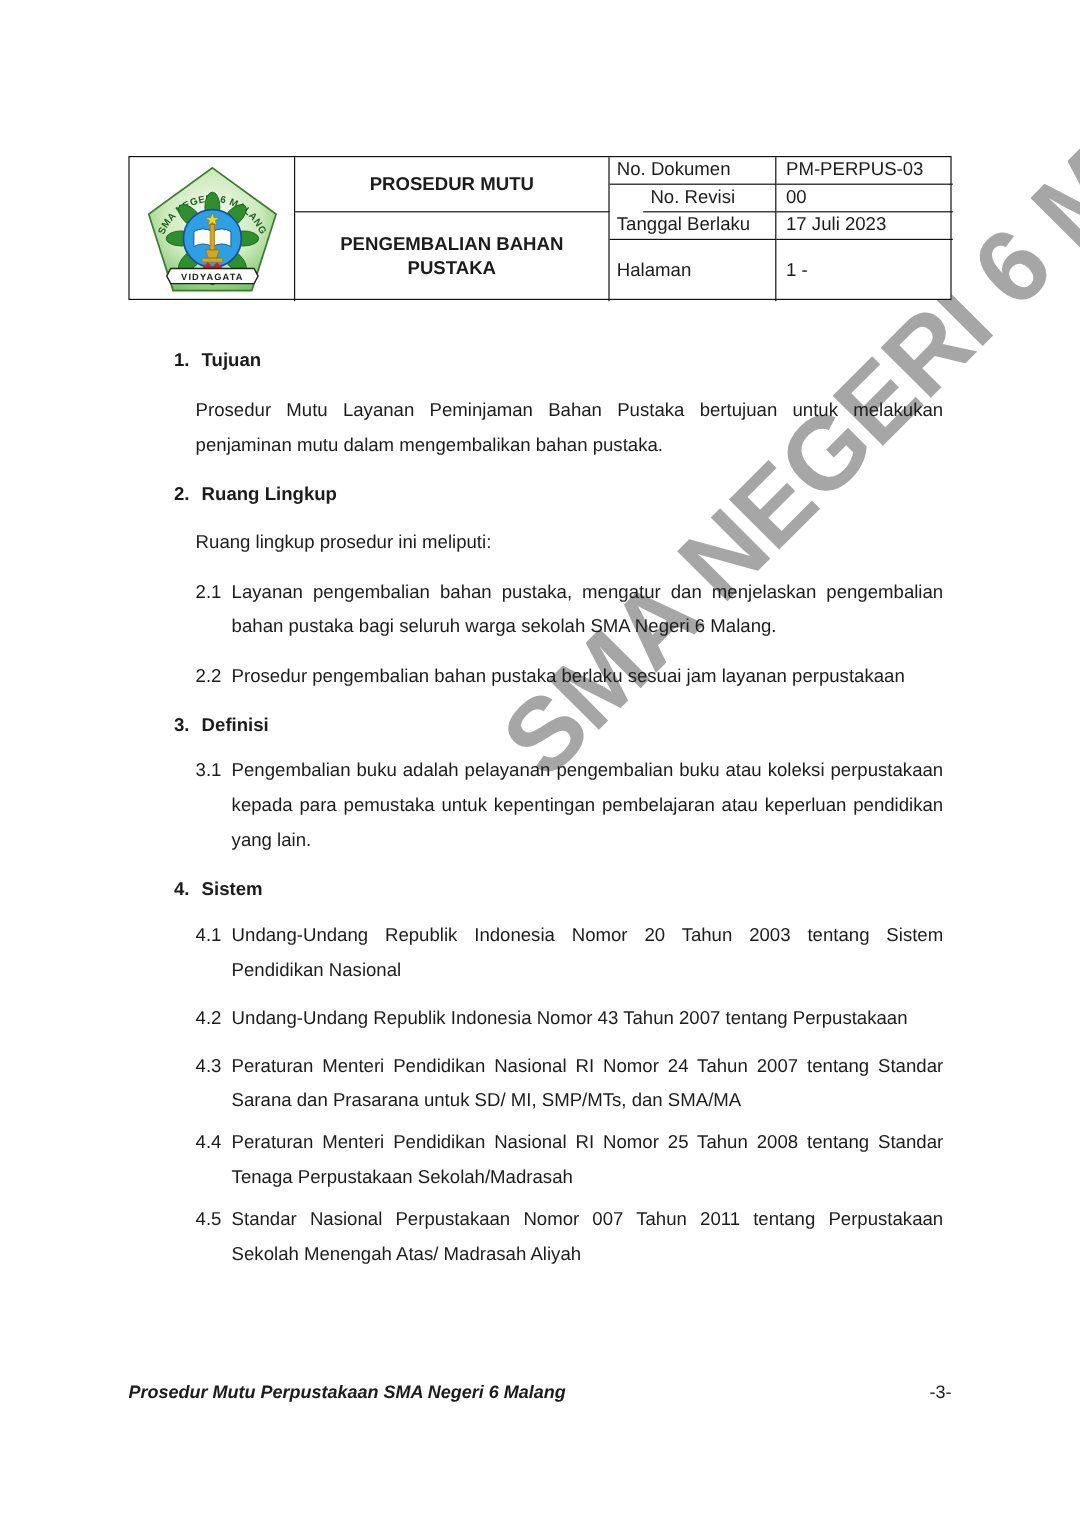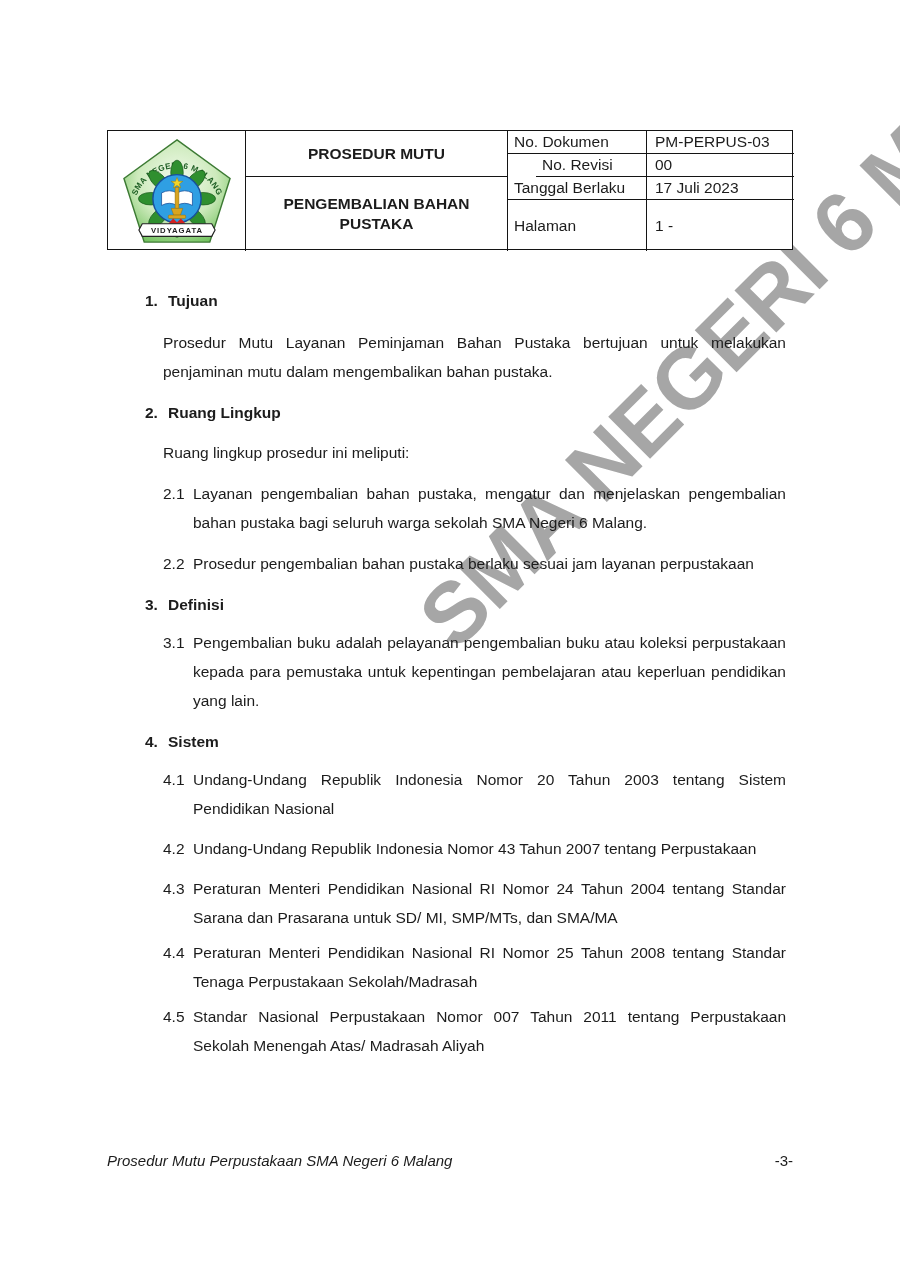--- a/index.html
+++ b/index.html
@@ -65,21 +65,21 @@
   .item .item-text { flex:1; text-align:justify; }
   .mt-sec { margin-top:16px; }
   .mt-11 { margin-top:11px; }
   .mt-6 { margin-top:6px; }
   
   .footer {
     position:absolute; left:107px; right:107px; top:1152px; z-index:2;
     display:flex; justify-content:space-between; align-items:baseline;
     font-size:15px;
   }
-  .footer .f-left { font-weight:normal; font-style:italic; }
+  .footer .f-left { font-weight:bold; font-style:italic; }
   .footer .f-right { font-size:15px; }
 </style>
 </head>
 <body>
 
 <div class="page">
 
   <div class="watermark">
     <span>SMA NEGERI 6 MALANG</span>
   </div>
@@ -201,21 +201,21 @@
     <div class="item">
       <span class="item-num">4.1</span>
       <span class="item-text">Undang-Undang Republik Indonesia Nomor 20 Tahun 2003 tentang Sistem Pendidikan Nasional</span>
     </div>
     <div class="item mt-11">
       <span class="item-num">4.2</span>
       <span class="item-text">Undang-Undang Republik Indonesia Nomor 43 Tahun 2007 tentang Perpustakaan</span>
     </div>
     <div class="item mt-11">
       <span class="item-num">4.3</span>
-      <span class="item-text">Peraturan Menteri Pendidikan Nasional RI Nomor 24 Tahun 2004 tentang Standar Sarana dan Prasarana untuk SD/ MI, SMP/MTs, dan SMA/MA</span>
+      <span class="item-text">Peraturan Menteri Pendidikan Nasional RI Nomor 24 Tahun 2007 tentang Standar Sarana dan Prasarana untuk SD/ MI, SMP/MTs, dan SMA/MA</span>
     </div>
     <div class="item mt-6">
       <span class="item-num">4.4</span>
       <span class="item-text">Peraturan Menteri Pendidikan Nasional RI Nomor 25 Tahun 2008 tentang Standar Tenaga Perpustakaan Sekolah/Madrasah</span>
     </div>
     <div class="item mt-6">
       <span class="item-num">4.5</span>
       <span class="item-text">Standar Nasional Perpustakaan Nomor 007 Tahun 2011 tentang Perpustakaan Sekolah Menengah Atas/ Madrasah Aliyah</span>
     </div>
   </div>

